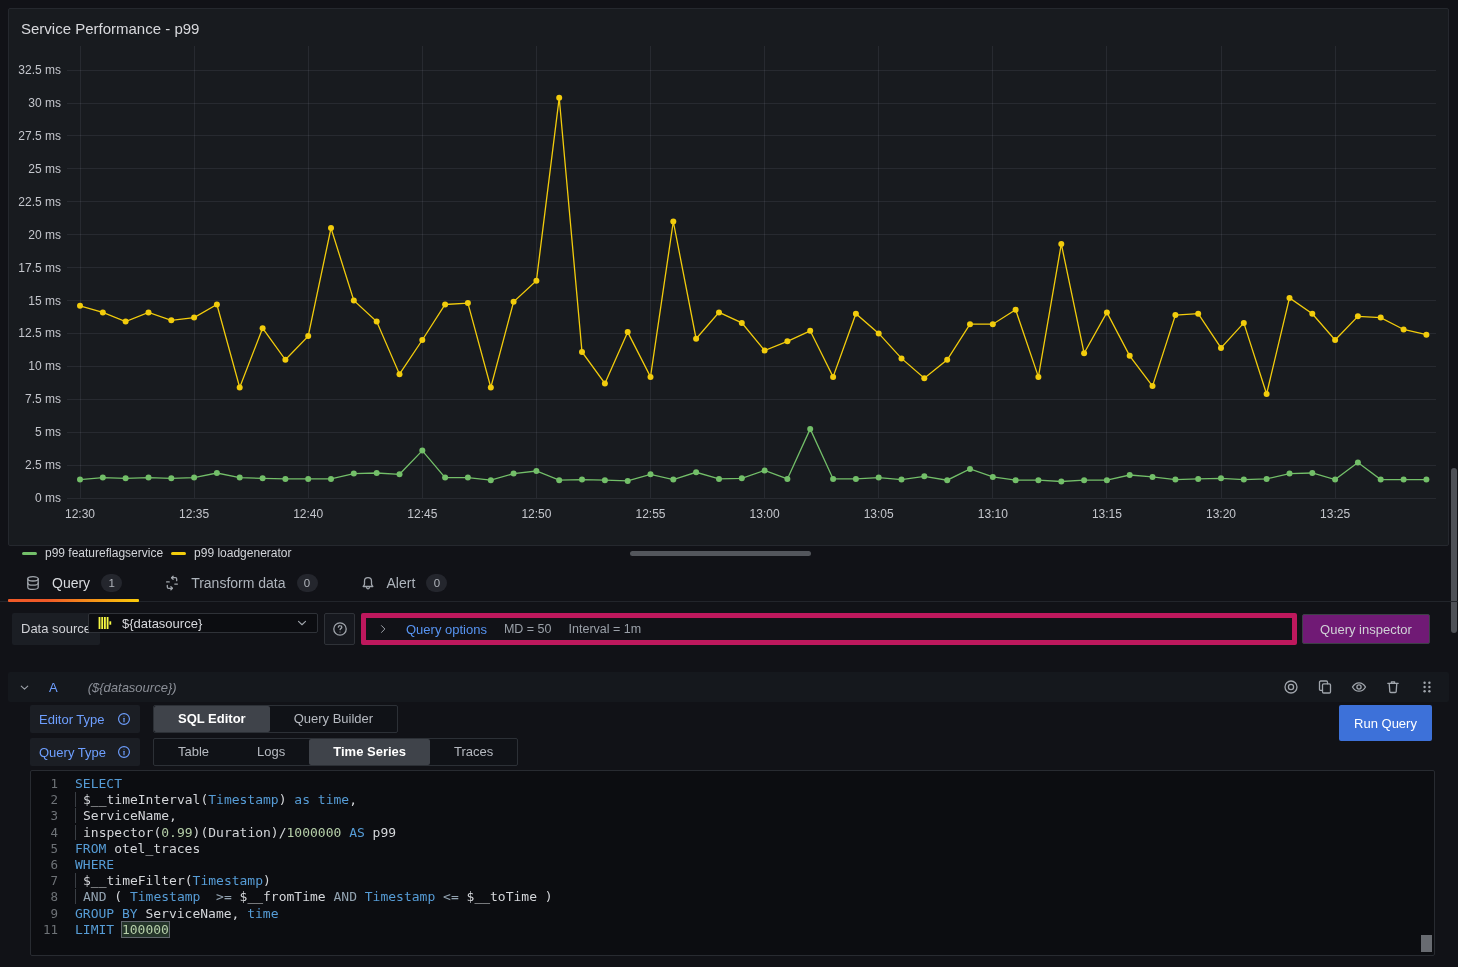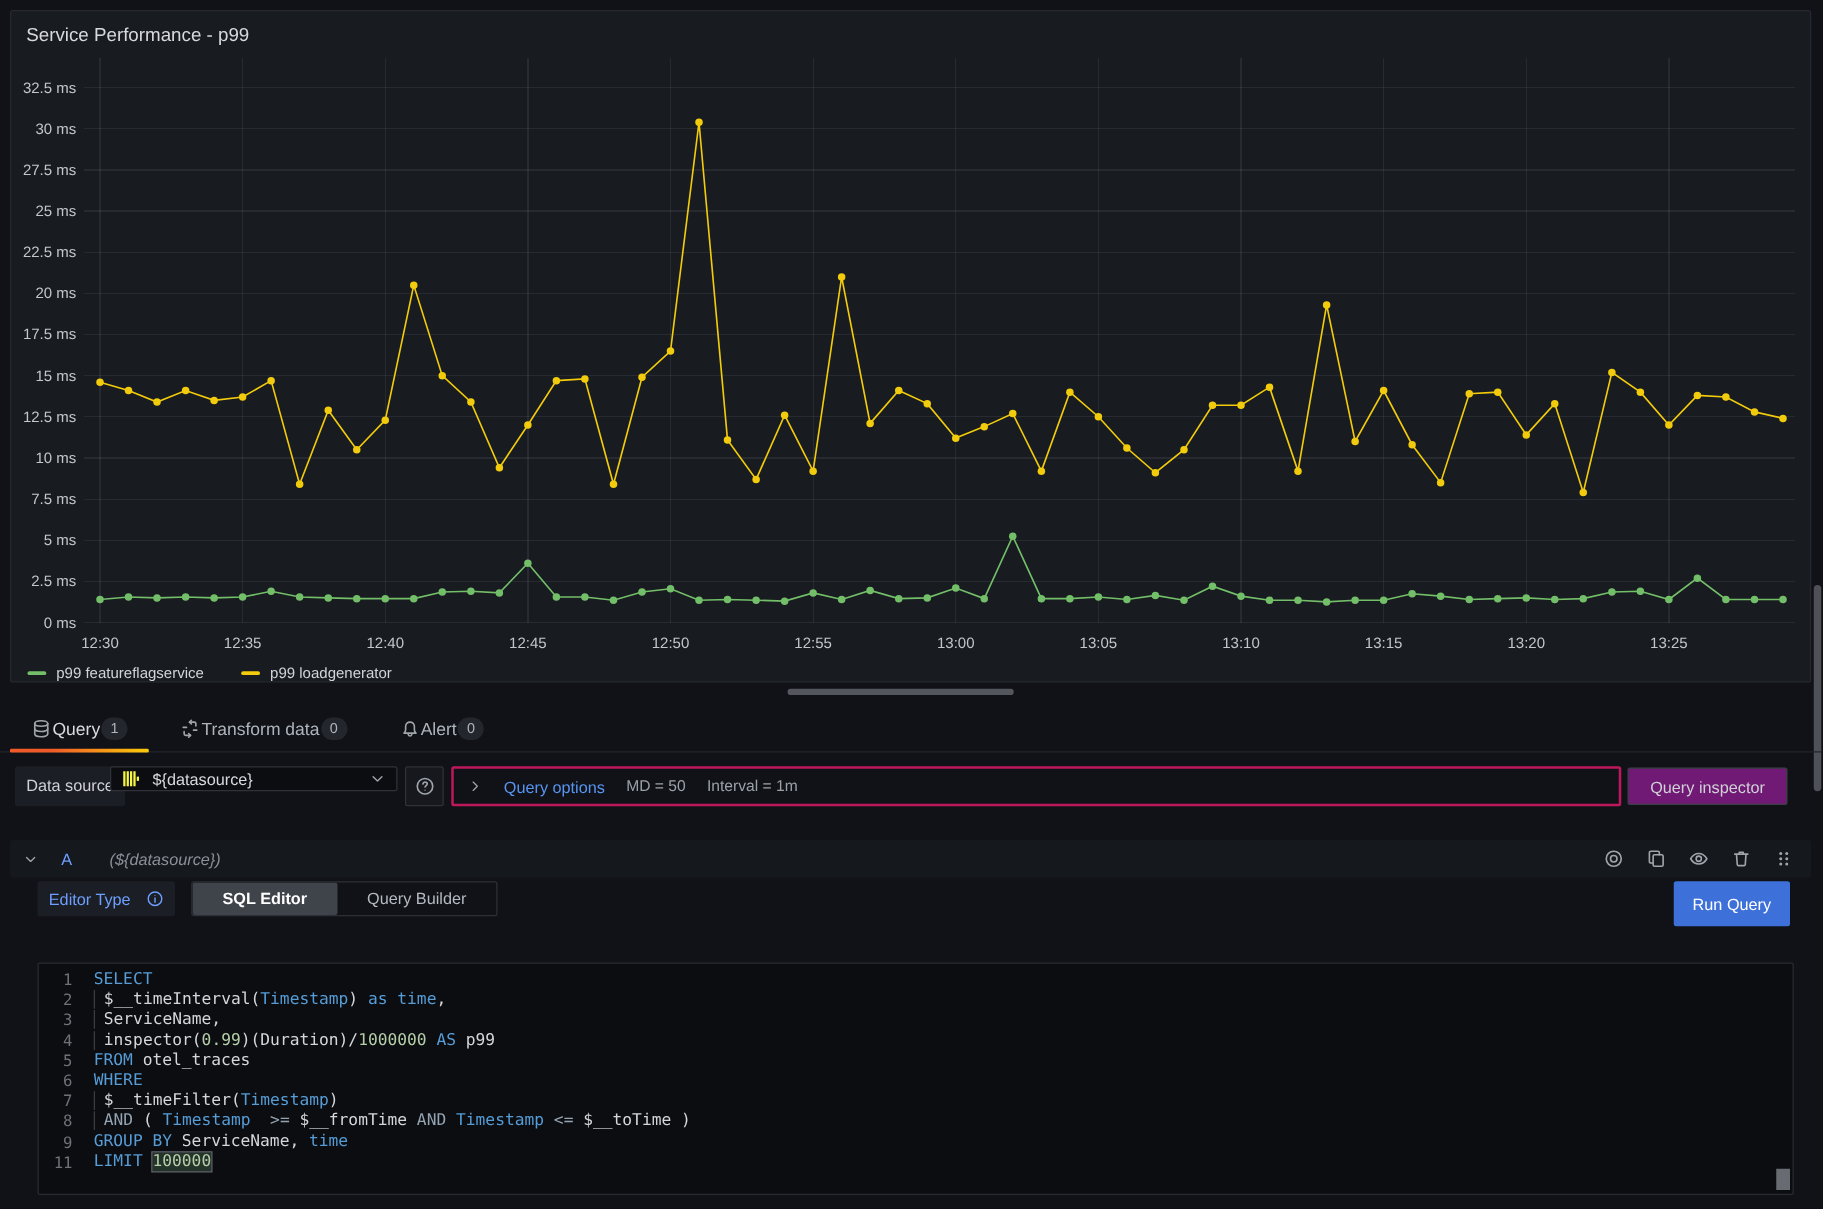--- a/index.html
+++ b/index.html
@@ -12,46 +12,46 @@
   .panel {
     position:absolute; left:8px; top:8px; width:1441px; height:538px;
     background:#181b1f; border:1px solid #25282e; border-radius:2px;
   }
   .panel-title {
     position:absolute; left:12px; top:11px; font-size:15px; font-weight:500; color:#d8d9dd;
   }
   #chart-svg { position:absolute; left:0; top:0; }
   #chart-svg text { font-family:"Liberation Sans", sans-serif; font-size:12px; fill:#c4c6cc; }
   #chart-svg line.grid { stroke:rgba(204,204,220,0.09); stroke-width:1; shape-rendering:crispEdges; }
-  .legend { position:absolute; left:13px; top:522px; display:flex; gap:30px; align-items:center; }
+  .legend { position:absolute; left:13px; top:537px; display:flex; gap:8px; align-items:center; }
   .legend-item { display:flex; align-items:center; font-size:12px; color:#d2d4d9; cursor:pointer; }
   .legend-swatch { width:15px; height:3px; border-radius:2px; margin-right:8px; }
   
   .h-scrollbar { position:absolute; left:630px; top:551px; width:181px; height:5px; border-radius:3px; background:#53565c; }
   .v-scrollbar { position:absolute; left:1451px; top:468px; width:6px; height:165px; border-radius:3px; background:#4e5157; }
   
   .tabs { position:absolute; left:0; top:565px; width:1458px; height:37px; display:flex; padding-left:8px; border-bottom:1px solid #22252b; }
-  .tab { position:relative; display:flex; align-items:center; gap:1px; padding:0 17px; font-size:14px; color:#aeb4bc; cursor:pointer; }
+  .tab { position:relative; display:flex; align-items:center; gap:11px; padding:0 17px; font-size:14px; color:#aeb4bc; cursor:pointer; }
   .tab + .tab { margin-left:8px; }
   .tab.active { color:#d9dbdf; }
   .tab.active::after { content:""; position:absolute; left:0; right:0; bottom:-1px; height:3px;
     background:linear-gradient(90deg,#f05a28 30%, #fbca0a 99%); border-radius:1px; }
   .tab svg { flex:none; }
   .badge { min-width:21px; height:18px; padding:0 7px; border-radius:9px; background:#24262d;
     color:#b0b4bb; font-size:11.5px; line-height:18px; text-align:center; }
   
   .toolbar { position:absolute; left:0; top:613px; width:1458px; height:32px; }
   .ds-label { position:absolute; left:12px; top:0; height:32px; line-height:32px; padding:0 9px;
     background:#1b1e24; border-radius:2px; font-size:13px; color:#d0d1d6; }
   .ds-select { position:absolute; left:88px; top:0; width:230px; height:20px; background:#0c0d11;
     border:1px solid #2f3238; border-radius:2px; display:flex; align-items:center; padding:0 8px; cursor:pointer; }
   .ds-select .ds-value { flex:1; margin-left:9px; font-size:13px; color:#d8d9de; }
   .help-btn { position:absolute; left:324px; top:0; width:31px; height:32px; background:#16181e;
     border:1px solid #2f3238; border-radius:2px; display:flex; align-items:center; justify-content:center; cursor:pointer; }
-  .options-bar { position:absolute; left:361px; top:0; width:936px; height:32px; border:2px solid #be185d;
+  .options-bar { position:absolute; left:361px; top:0; width:936px; height:32px; border:5px solid #be185d;
     border-radius:2px; display:flex; align-items:center; padding:0 11px; gap:17px; cursor:pointer; }
   .qo-label { font-size:13px; font-weight:500; color:#5794f2; }
   .qo-meta { font-size:12.5px; color:#9aa0a8; }
   .inspector-btn { position:absolute; left:1302px; top:1px; width:128px; height:30px; background:#701a75;
     border:1px solid #3c4046; border-radius:2px; color:#d0d1d6; font-size:13px; font-weight:500;
     display:flex; align-items:center; justify-content:center; cursor:pointer; }
   
   .qrow-header { position:absolute; left:8px; top:672px; width:1441px; height:30px; background:#15181d;
     border-radius:2px; display:flex; align-items:center; padding:0 10px; }
   .qrow-refid { color:#6e9fff; font-size:13px; font-weight:500; margin-left:18px; }
@@ -403,20 +403,36 @@
           <path d="M8 7.2v4"></path>
           <circle cx="8" cy="4.9" r="0.5" fill="#6e9fff" stroke="none"></circle>
       </svg>
     </div>
     <div class="radio-group">
       <span class="radio-opt selected">SQL Editor</span>
       <span class="radio-opt">Query Builder</span>
     </div>
   </div>
 
+  <div class="form-row row-query-type">
+    <div class="inline-label">
+      <span>Query Type</span>
+      <svg class="ico blue" width="14" height="14" viewBox="0 0 16 16">
+        <circle cx="8" cy="8" r="6.2"></circle>
+          <path d="M8 7.2v4"></path>
+          <circle cx="8" cy="4.9" r="0.5" fill="#6e9fff" stroke="none"></circle>
+      </svg>
+    </div>
+    <div class="radio-group">
+      <span class="radio-opt">Table</span>
+      <span class="radio-opt">Logs</span>
+      <span class="radio-opt selected">Time Series</span>
+      <span class="radio-opt">Traces</span>
+    </div>
+  </div>
 
   <button class="run-btn">Run Query</button>
 
   <div class="code-editor">
     <div id="code-lines">
         <div class="code-line"><span class="ln">1</span><span><span class="tok-kw">SELECT</span></span></div>
         <div class="code-line"><span class="ln">2</span><span><span class="guide"></span><span class="tok-d">$__timeInterval(</span><span class="tok-kw">Timestamp</span><span class="tok-d">) </span><span class="tok-kw">as time</span><span class="tok-d">,</span></span></div>
         <div class="code-line"><span class="ln">3</span><span><span class="guide"></span><span class="tok-d">ServiceName,</span></span></div>
         <div class="code-line"><span class="ln">4</span><span><span class="guide"></span><span class="tok-d">inspector(</span><span class="tok-num">0.99</span><span class="tok-d">)(Duration)/</span><span class="tok-num">1000000</span><span class="tok-d"> </span><span class="tok-kw">AS</span><span class="tok-d"> p99</span></span></div>
         <div class="code-line"><span class="ln">5</span><span><span class="tok-kw">FROM</span><span class="tok-d"> otel_traces</span></span></div>

